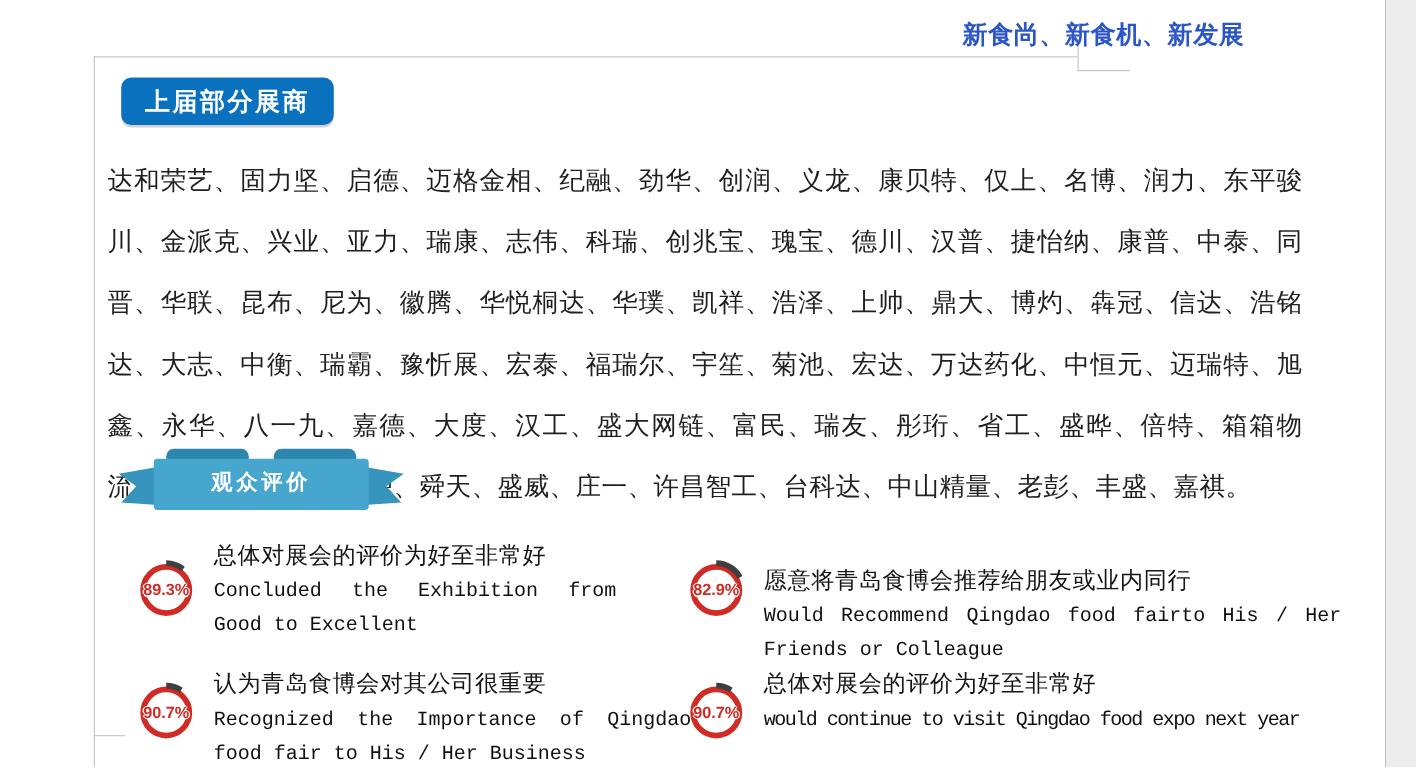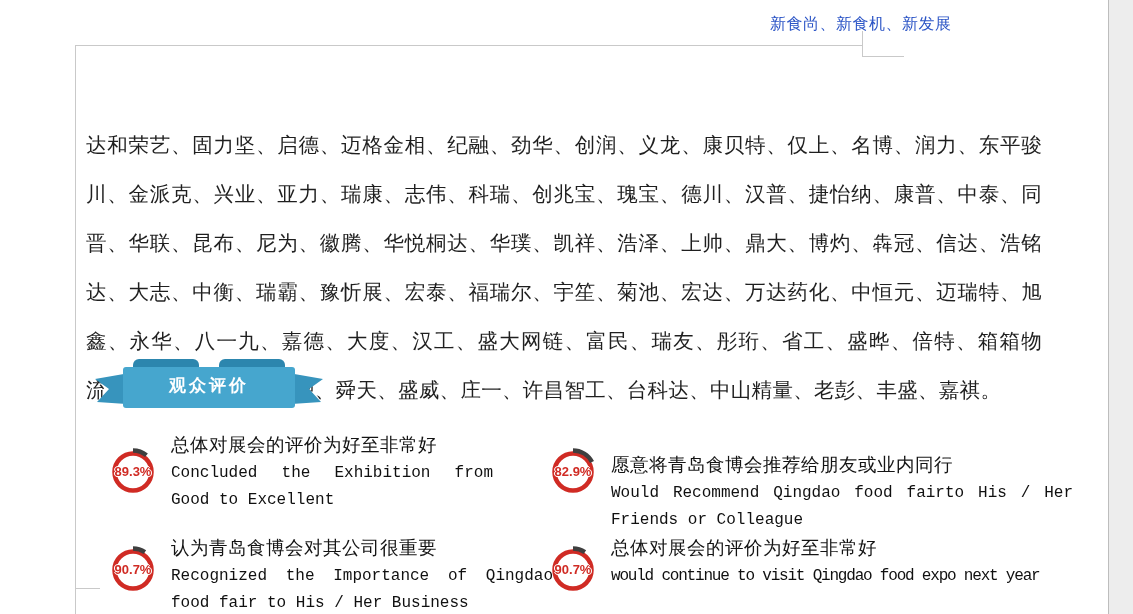--- a/index.html
+++ b/index.html
@@ -8,21 +8,21 @@
     position:relative; width:1133px; height:614px; overflow:hidden;
     background:#ffffff; font-family:"Liberation Sans", sans-serif;
   }
   
   .guide { position:absolute; background:#c9c9c9; }
   .gutter-right { position:absolute; left:1109px; top:0; width:24px; height:614px; background:#ededed; }
 
   
   .slogan {
     position:absolute; left:770px; top:14px; width:245px;
-    font-size:16px; font-weight:normal; color:#2c55c6; letter-spacing:0.5px;
+    font-size:20px; font-weight:bold; color:#2c55c6; letter-spacing:0.5px;
     white-space:nowrap;
   }
 
   
   .section-btn {
     position:absolute; left:97px; top:62px; width:170px; height:38px;
     background:#0a71be; border:none; border-radius:8px;
     color:#ffffff; font-size:20px; font-weight:bold; letter-spacing:2px;
     display:flex; align-items:center; justify-content:center;
     box-shadow:0 2px 0 rgba(0,0,0,0.18);
@@ -74,20 +74,23 @@
   <div class="guide" style="left:75px; top:45px; width:1px; height:569px;"></div>
   <div class="guide" style="left:75px; top:45px; width:787px; height:1px;"></div>
   <div class="guide" style="left:862px; top:31px; width:1px; height:26px;"></div>
   <div class="guide" style="left:862px; top:56px; width:42px; height:1px;"></div>
   <div class="guide" style="left:75px; top:588px; width:25px; height:1px;"></div>
   <div class="guide" style="left:1108px; top:0; width:1px; height:614px; background:#bdbdbd;"></div>
   <div class="gutter-right"></div>
 
   <div class="slogan">新食尚、新食机、新发展</div>
 
+  <div class="section-btn">
+    <span>上届部分展商</span>
+  </div>
   <div class="exhibitors">达和荣艺、固力坚、启德、迈格金相、纪融、劲华、创润、义龙、康贝特、仅上、名博、润力、东平骏川、金派克、兴业、亚力、瑞康、志伟、科瑞、创兆宝、瑰宝、德川、汉普、捷怡纳、康普、中泰、同晋、华联、昆布、尼为、徽腾、华悦桐达、华璞、凯祥、浩泽、上帅、鼎大、博灼、犇冠、信达、浩铭达、大志、中衡、瑞霸、豫忻展、宏泰、福瑞尔、宇笙、菊池、宏达、万达药化、中恒元、迈瑞特、旭鑫、永华、八一九、嘉德、大度、汉工、盛大网链、富民、瑞友、彤珩、省工、盛晔、倍特、箱箱物流、宿田、科斯特、三鼎、舜天、盛威、庄一、许昌智工、台科达、中山精量、老彭、丰盛、嘉祺。</div>
 
   <div class="ribbon">
     <svg width="228" height="62" viewBox="0 0 228 62">
       <polygon points="46,18 0,26 14,36 2,49 46,52" fill="#3794bd"></polygon>
       <polygon points="182,18 228,26 214,36 226,49 182,52" fill="#3794bd"></polygon>
       <rect x="38" y="6" rx="6" width="66" height="16" fill="#2c86ae"></rect>
       <rect x="124" y="6" rx="6" width="66" height="16" fill="#2c86ae"></rect>
       <rect x="28" y="14" width="172" height="41" rx="3" fill="#46a6ce"></rect>
     </svg>

